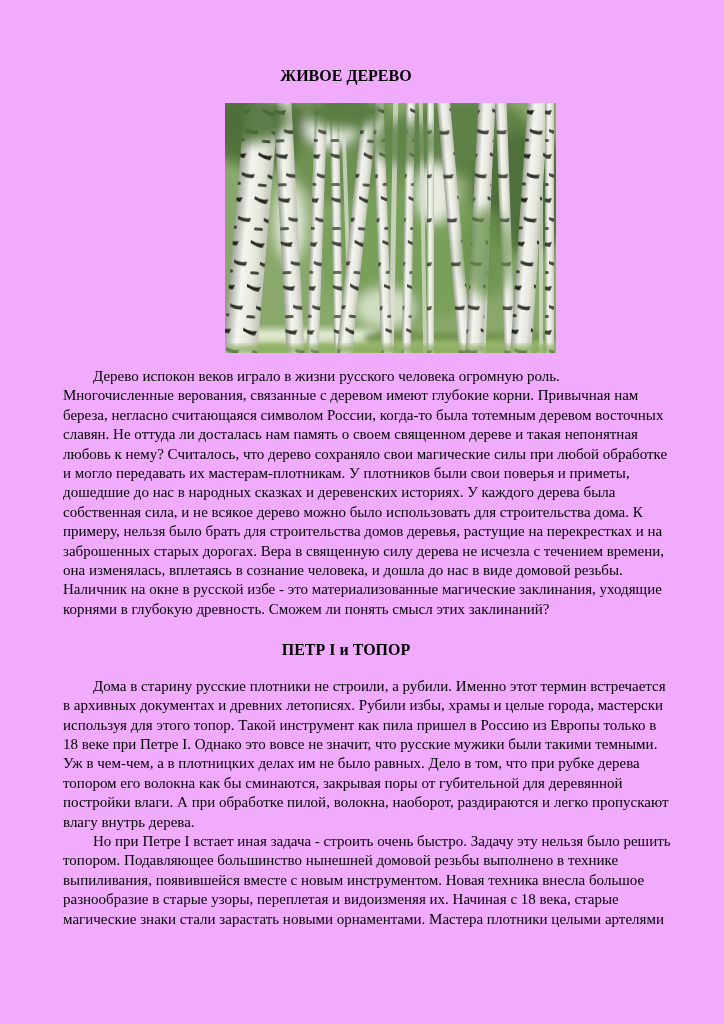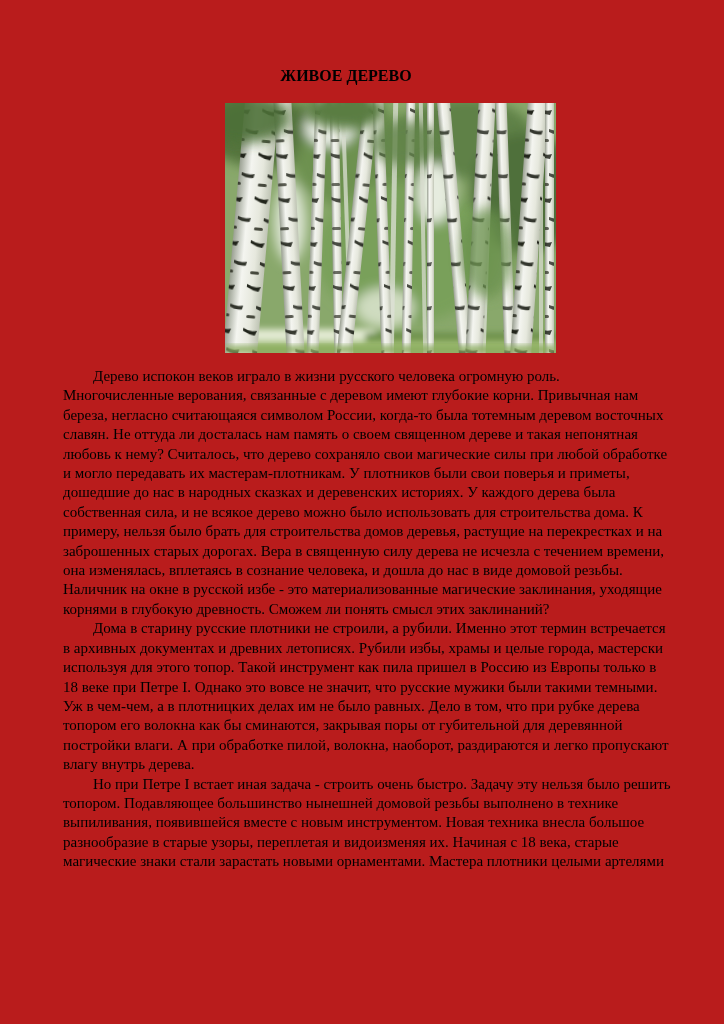--- a/index.html
+++ b/index.html
@@ -1,19 +1,19 @@
 <!DOCTYPE html>
 <html lang="ru"><head>
 <meta charset="utf-8">
 <style>
   html,body { margin:0; padding:0; background:#ffffff; }
   .page {
     position:relative;
     width:724px; height:1024px;
-    background:#b91c1c;
+    background:#f0abfc;
     color:#000000;
     font-family:"Liberation Serif","DejaVu Serif",serif;
     box-sizing:border-box;
     padding:66px 17px 0 63px;
     overflow:hidden;
   }
   .doc-heading {
     width:566px;
     margin:0;
     font-size:16px;
@@ -168,20 +168,21 @@
 любовь к нему? Считалось, что дерево сохраняло свои магические силы при любой обработке
 и могло передавать их мастерам-плотникам. У плотников были свои поверья и приметы,
 дошедшие до нас в народных сказках и деревенских историях. У каждого дерева была
 собственная сила, и не всякое дерево можно было использовать для строительства дома. К
 примеру, нельзя было брать для строительства домов деревья, растущие на перекрестках и на
 заброшенных старых дорогах. Вера в священную силу дерева не исчезла с течением времени,
 она изменялась, вплетаясь в сознание человека, и дошла до нас в виде домовой резьбы.
 Наличник на окне в русской избе - это материализованные магические заклинания, уходящие
 корнями в глубокую древность. Сможем ли понять смысл этих заклинаний?</p>
 
+  <h2 class="doc-heading h2">ПЕТР I и ТОПОР</h2>
 
   <p class="para">Дома в старину русские плотники не строили, а рубили. Именно этот термин встречается
 в архивных документах и древних летописях. Рубили избы, храмы и целые города, мастерски
 используя для этого топор. Такой инструмент как пила пришел в Россию из Европы только в
 18 веке при Петре I. Однако это вовсе не значит, что русские мужики были такими темными.
 Уж в чем-чем, а в плотницких делах им не было равных. Дело в том, что при рубке дерева
 топором его волокна как бы сминаются, закрывая поры от губительной для деревянной
 постройки влаги. А при обработке пилой, волокна, наоборот, раздираются и легко пропускают
 влагу внутрь дерева.</p>
 

